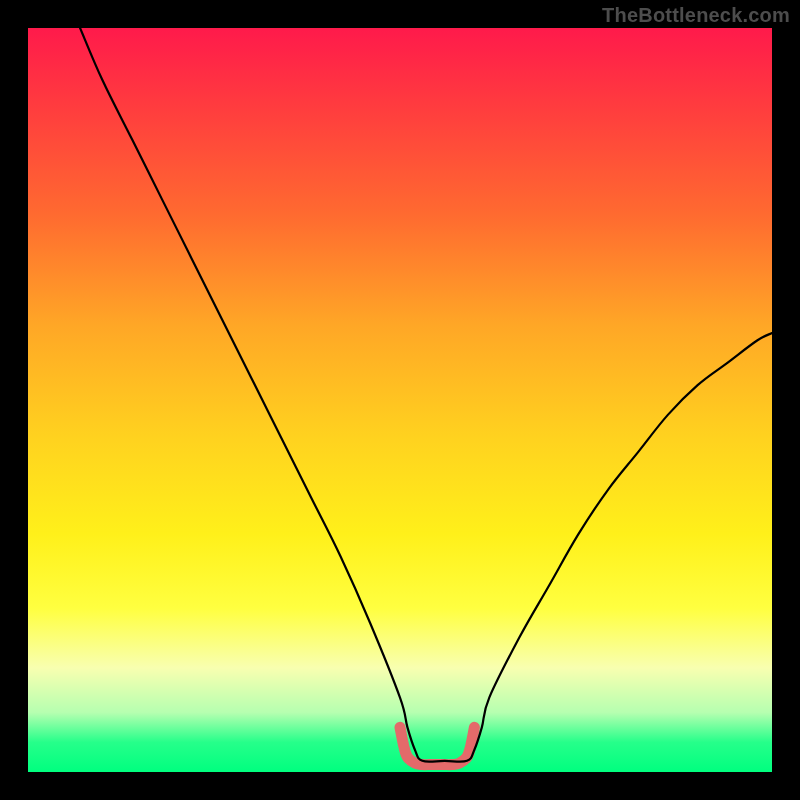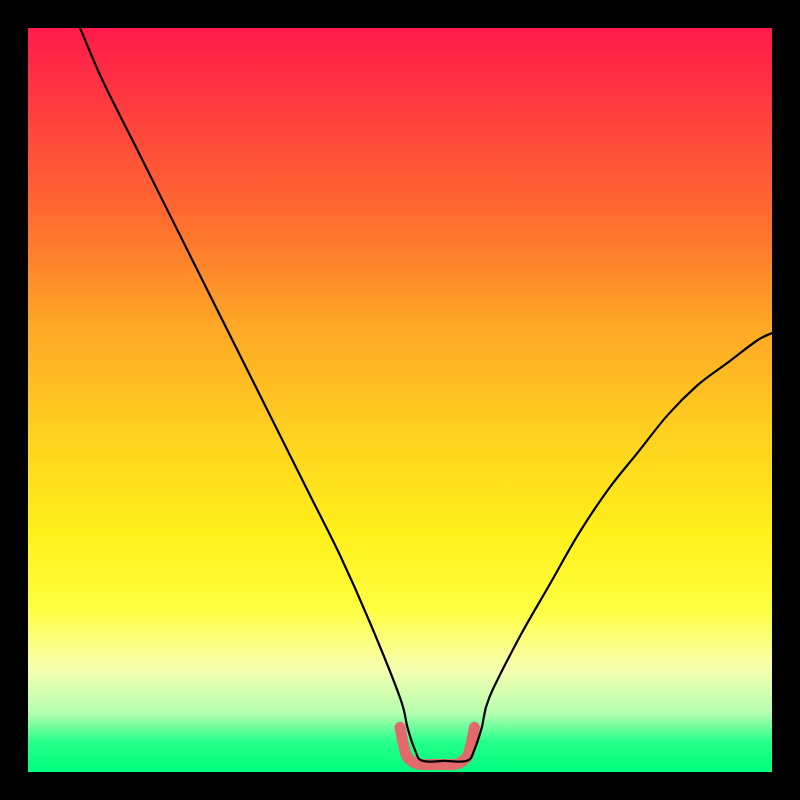--- a/index.html
+++ b/index.html
@@ -66,13 +66,14 @@
 <body>
 
 <div class="frame">
   <div class="plot-area">
     <div class="gradient"></div>
     <svg class="curves" viewBox="0 0 744 744" preserveAspectRatio="none">
       <path id="valley-path" fill="none" stroke="#e36a6a" stroke-width="11" stroke-linecap="round" stroke-linejoin="round" d="M 372.00 699.36 C 372.67 702.71, 374.38 712.60, 375.72 717.96 C 377.06 723.32, 377.43 726.04, 379.44 729.12 C 381.45 732.20, 384.20 733.73, 386.88 735.07 C 389.56 736.41, 391.64 736.29, 394.32 736.56 C 397.00 736.83, 399.08 736.56, 401.76 736.56 C 404.44 736.56, 406.52 736.56, 409.20 736.56 C 411.88 736.56, 413.96 736.56, 416.64 736.56 C 419.32 736.56, 421.40 736.83, 424.08 736.56 C 426.76 736.29, 428.84 736.41, 431.52 735.07 C 434.20 733.73, 436.95 732.20, 438.96 729.12 C 440.97 726.04, 441.34 723.32, 442.68 717.96 C 444.02 712.60, 445.73 702.71, 446.40 699.36 "></path>
       <path id="main-path" fill="none" stroke="#000000" stroke-width="2.2" stroke-linecap="round" d="M 52.08 0.00 C 56.10 9.37, 65.03 31.99, 74.40 52.08 C 83.77 72.17, 93.45 90.17, 104.16 111.60 C 114.87 133.03, 123.21 149.69, 133.92 171.12 C 144.63 192.55, 152.97 209.21, 163.68 230.64 C 174.39 252.07, 182.73 268.73, 193.44 290.16 C 204.15 311.59, 212.49 328.25, 223.20 349.68 C 233.91 371.11, 242.25 387.77, 252.96 409.20 C 263.67 430.63, 272.01 447.29, 282.72 468.72 C 293.43 490.15, 301.77 505.47, 312.48 528.24 C 323.19 551.01, 331.53 569.76, 342.24 595.20 C 352.95 620.64, 365.30 650.85, 372.00 669.60 C 378.70 688.35, 376.76 689.99, 379.44 699.36 C 382.12 708.73, 384.20 715.65, 386.88 721.68 C 389.56 727.71, 388.96 730.83, 394.32 732.84 C 399.68 734.85, 408.60 732.84, 416.64 732.84 C 424.68 732.84, 433.60 734.85, 438.96 732.84 C 444.32 730.83, 443.72 727.71, 446.40 721.68 C 449.08 715.65, 451.16 708.73, 453.84 699.36 C 456.52 689.99, 454.58 685.67, 461.28 669.60 C 467.98 653.53, 480.33 630.17, 491.04 610.08 C 501.75 589.99, 510.09 576.75, 520.80 558.00 C 531.51 539.25, 539.85 523.33, 550.56 505.92 C 561.27 488.51, 569.61 476.01, 580.32 461.28 C 591.03 446.55, 599.37 437.47, 610.08 424.08 C 620.79 410.69, 629.13 398.93, 639.84 386.88 C 650.55 374.83, 658.89 366.49, 669.60 357.12 C 680.31 347.75, 688.65 342.84, 699.36 334.80 C 710.07 326.76, 721.08 317.84, 729.12 312.48 C 737.16 307.12, 741.32 306.38, 744.00 305.04 "></path>
     </svg>
   </div>
+  <div class="watermark">TheBottleneck.com</div>
 </div>
 
 </body></html>

